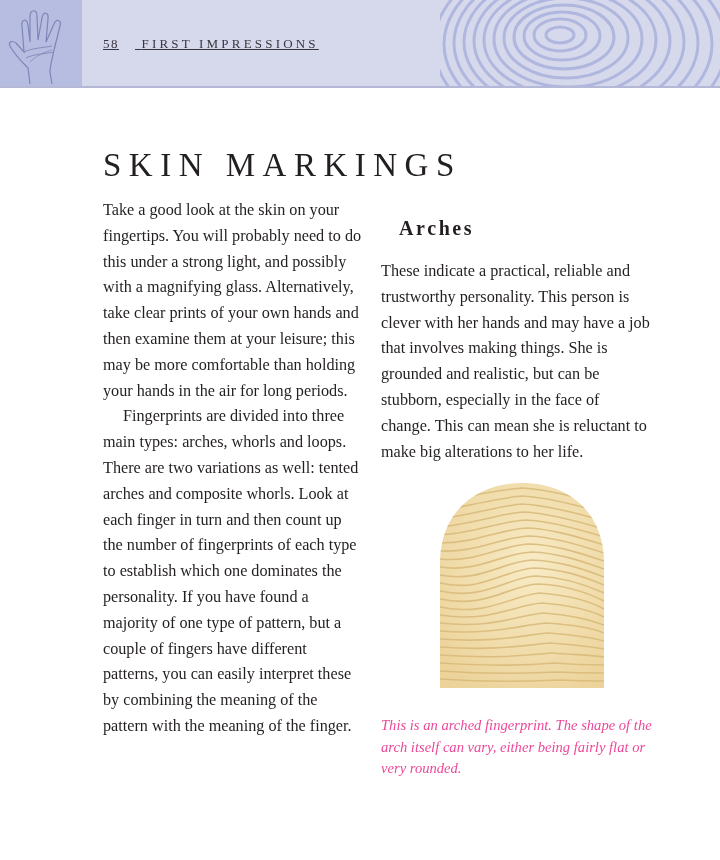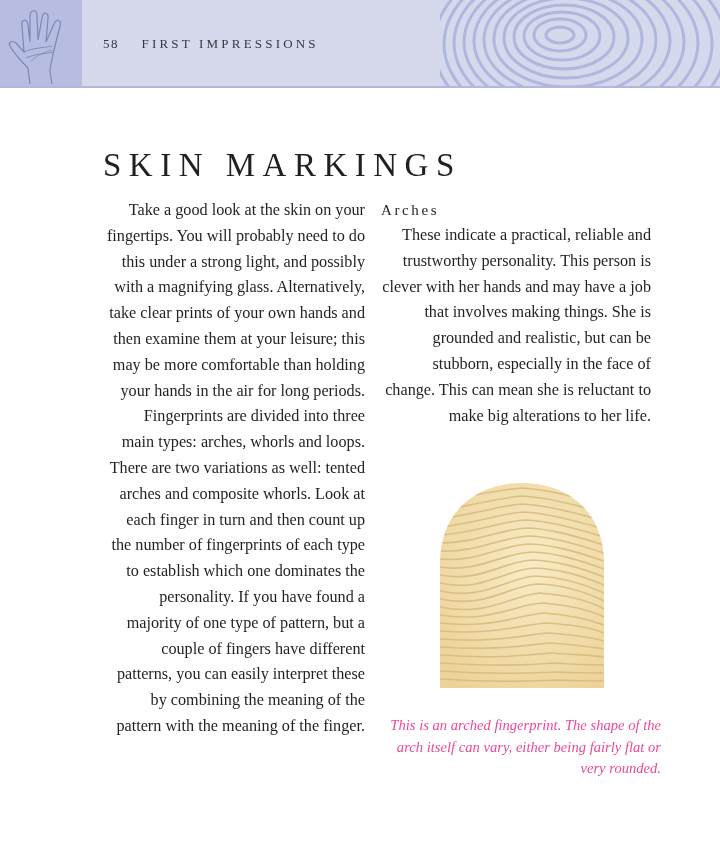--- a/index.html
+++ b/index.html
@@ -10,33 +10,33 @@
   .header {
     position: absolute; left: 0; top: 0; width: 720px; height: 86px;
     background: #d6d8ec; border-bottom: 2px solid #b4b8d6; overflow: hidden;
   }
   .hand-block {
     position: absolute; left: 0; top: 0; width: 82px; height: 86px; background: #b7bde0;
   }
   .hand-block svg { position: absolute; left: 8px; top: 6px; }
   .print-bg { position: absolute; left: 440px; top: -60px; }
   .running-head {
-    position: absolute; left: 103px; top: 36px; font-size: 13px; letter-spacing: 3.2px; color: #3a3640;
+    position: absolute; left: 103px; top: 36px; font-size: 13px; letter-spacing: 3.2px; color: #3a3640; text-decoration: underline;
   }
   .running-head .num { margin-right: 16px; letter-spacing: 1.5px; }
   .title {
     position: absolute; left: 103px; top: 147px; font-size: 33px; letter-spacing: 7.5px; color: #231f20;
     margin: 0; font-weight: normal;
   }
   .col { position: absolute; font-size: 16.2px; line-height: 25.8px; }
   .col-left { left: 103px; top: 198px; width: 262px; }
   .col-right { left: 381px; top: 198px; width: 270px; }
   .sub-head { font-size: 15.5px; letter-spacing: 0.4px; margin: 0; line-height: 25px; font-weight: normal; }
-  .sub-head-arches { font-size: 15px; letter-spacing: 2.6px; font-weight: normal; margin: 0; line-height: 25px; }
-  p { margin: 0; text-align: right; }
+  .sub-head-arches { font-size: 20px; letter-spacing: 2.6px; font-weight: bold; margin: 18px; line-height: 25px; }
+  p { margin: 0; }
   .indent { text-indent: 20px; }
   .finger { position: absolute; left: 440px; top: 483px; }
   .caption {
     position: absolute; left: 381px; top: 715px; width: 280px; font-style: italic;
     font-size: 14.6px; line-height: 21.5px; color: #ec4899;
   }
 </style>
 </head>
 <body>
 

